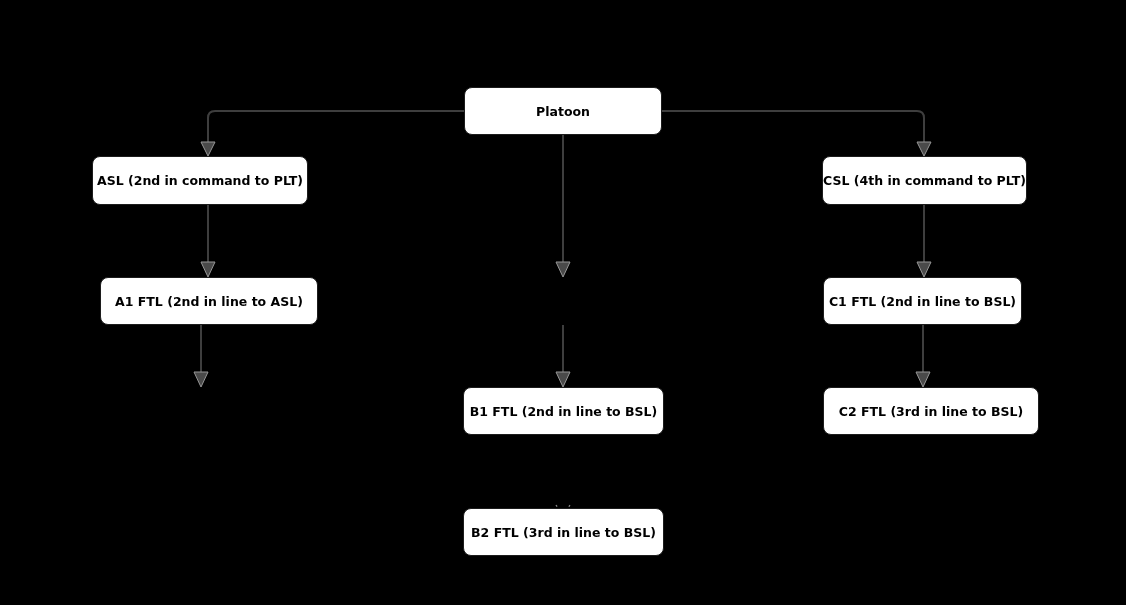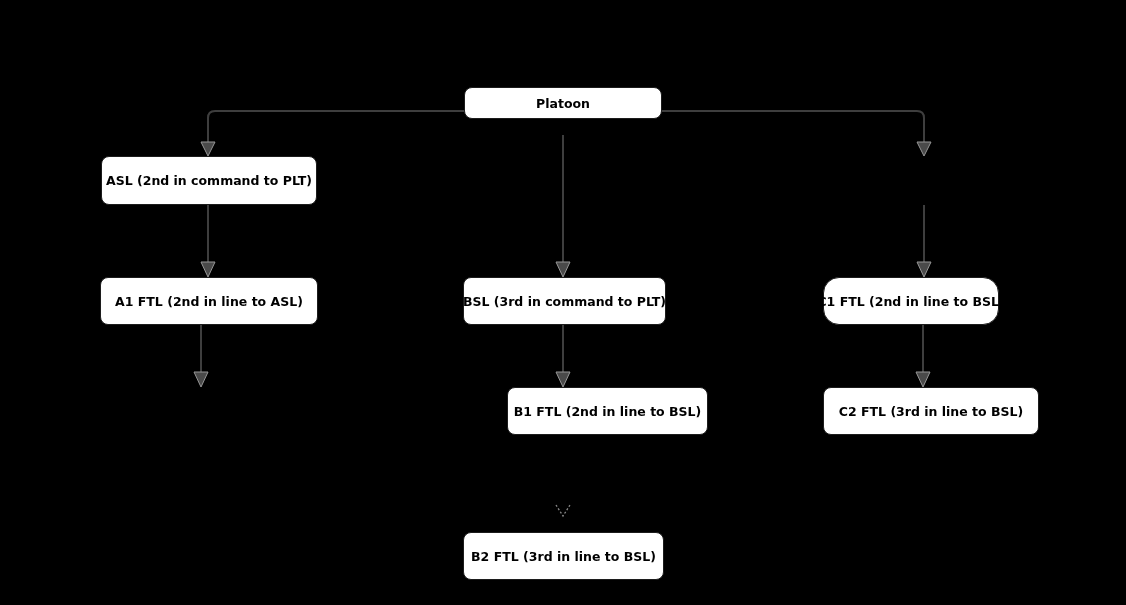--- a/index.html
+++ b/index.html
@@ -55,30 +55,30 @@
     border: 1px solid var(--node-border);
     border-radius: 8px;
     display: flex;
     align-items: center;
     justify-content: center;
     font-size: 12.5px;
     font-weight: bold;
     white-space: nowrap;
     text-align: center;
   }
-  #node-platoon { left: 464px; top:  87px; width: 198px; height: 32px; }
-  #node-asl     { left: 101px; top: 156px; width: 216px; height: 49px; }
+  #node-platoon { left: 464px; top:  87px; width: 198px; height: 48px; }
+  #node-asl     { left: 92px; top: 156px; width: 216px; height: 49px; }
   #node-csl     { left: 822px; top: 156px; width: 205px; height: 49px; }
   #node-a1      { left: 100px; top: 277px; width: 218px; height: 48px; }
   #node-bsl     { left: 463px; top: 277px; width: 203px; height: 48px; }
-  #node-c1      { left: 823px; top: 277px; width: 176px; height: 48px; border-radius: 16px; }
+  #node-c1      { left: 823px; top: 277px; width: 199px; height: 48px; }
   #node-a2      { left: 100px; top: 387px; width: 201px; height: 48px; }
-  #node-b1      { left: 463px; top: 387px; width: 201px; height: 48px; margin-left: 44px; }
+  #node-b1      { left: 463px; top: 387px; width: 201px; height: 48px; }
   #node-c2      { left: 823px; top: 387px; width: 216px; height: 48px; }
-  #node-b2      { left: 463px; top: 532px; width: 201px; height: 48px; }
+  #node-b2      { left: 463px; top: 508px; width: 201px; height: 48px; }
 </style>
 </head>
 <body>
 
 <div class="canvas">
 
   <svg class="edges" viewBox="0 0 1126 605" xmlns="http://www.w3.org/2000/svg">
 
     <path class="edge-line" d="M 464 111 H 215 Q 208 111 208 118 V 142"></path>
     <polygon class="arrowhead" points="201,142 215,142 208,156"></polygon>
@@ -102,20 +102,20 @@
     <polygon class="arrowhead" points="916,372 930,372 923,387"></polygon>
 
     <path class="edge-line" d="M 563 325 V 372"></path>
     <polygon class="arrowhead" points="556,372 570,372 563,387"></polygon>
 
     <path class="ghost-arrow" d="M 556 505 L 563 516 L 570 505"></path>
   </svg>
 
   <div class="node" id="node-platoon">Platoon</div>
   <div class="node" id="node-asl">ASL (2nd in command to PLT)</div>
+  <div class="node" id="node-csl">CSL (4th in command to PLT)</div>
   <div class="node" id="node-a1">A1 FTL (2nd in line to ASL)</div>
-  <div class="node" id="node-bsl">BSL (3rd in command to PLT)</div>
   <div class="node" id="node-c1">C1 FTL (2nd in line to BSL)</div>
   <div class="node" id="node-b1">B1 FTL (2nd in line to BSL)</div>
   <div class="node" id="node-c2">C2 FTL (3rd in line to BSL)</div>
   <div class="node" id="node-b2">B2 FTL (3rd in line to BSL)</div>
 
 </div>
 
 </body></html>

